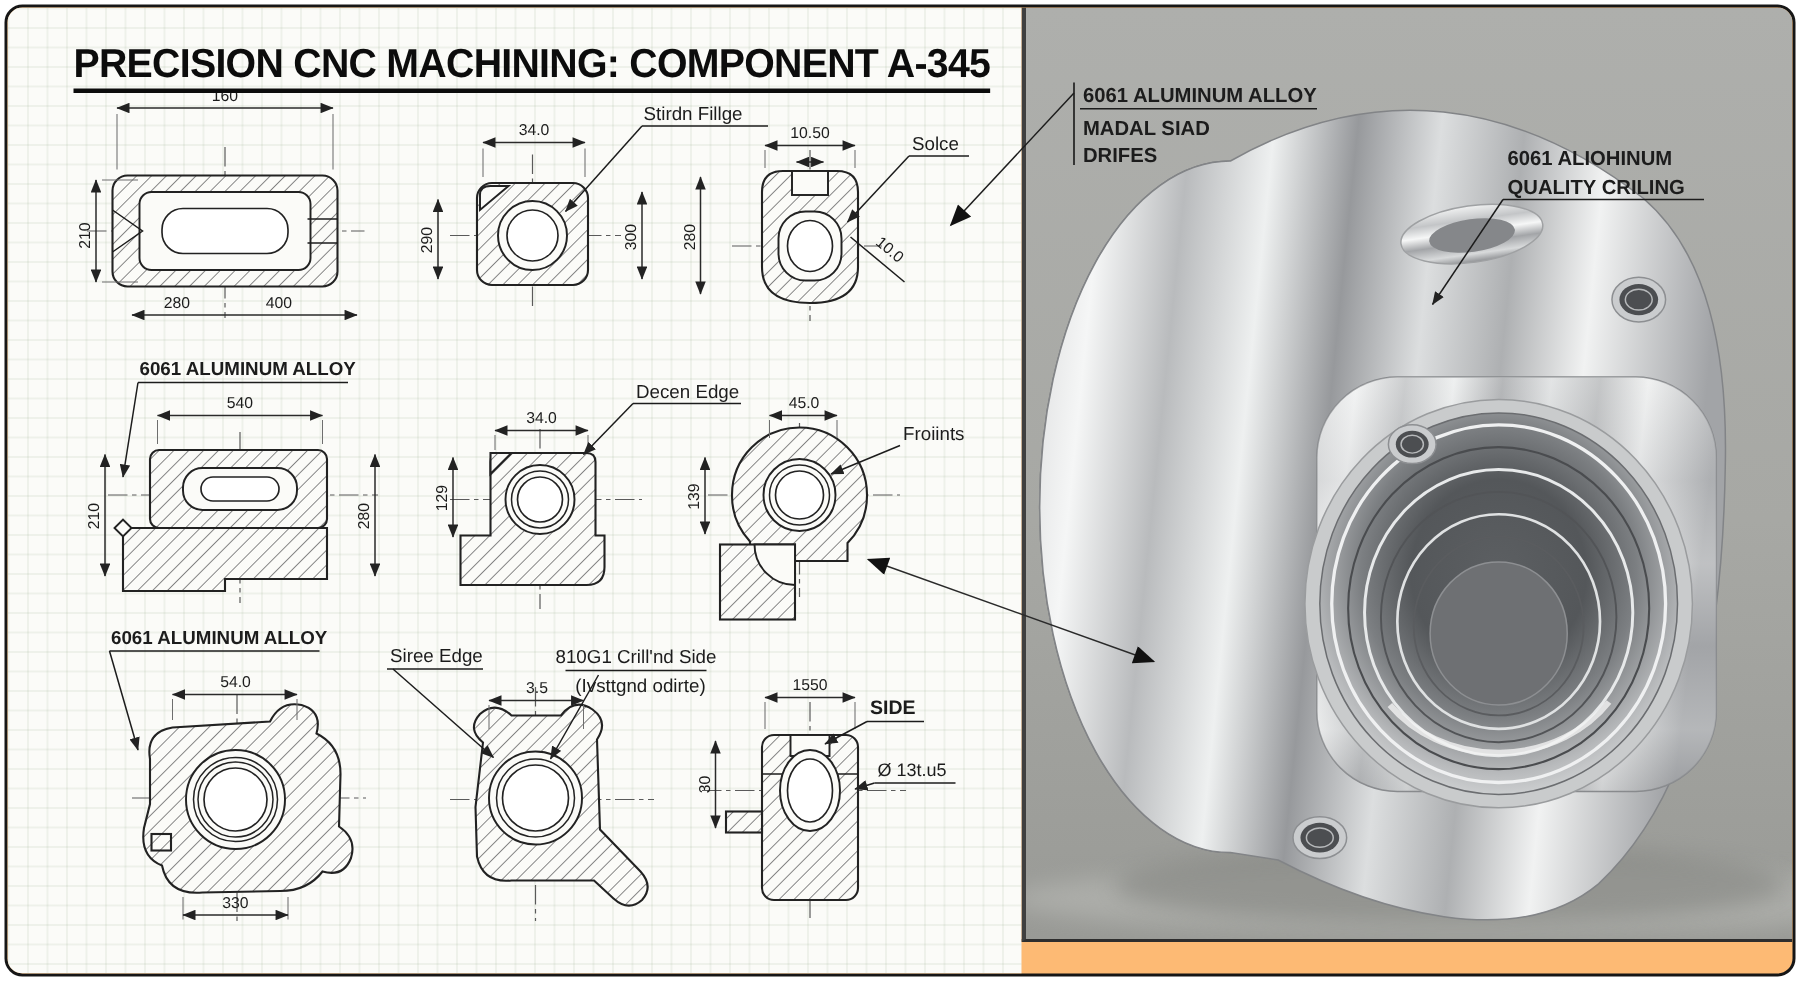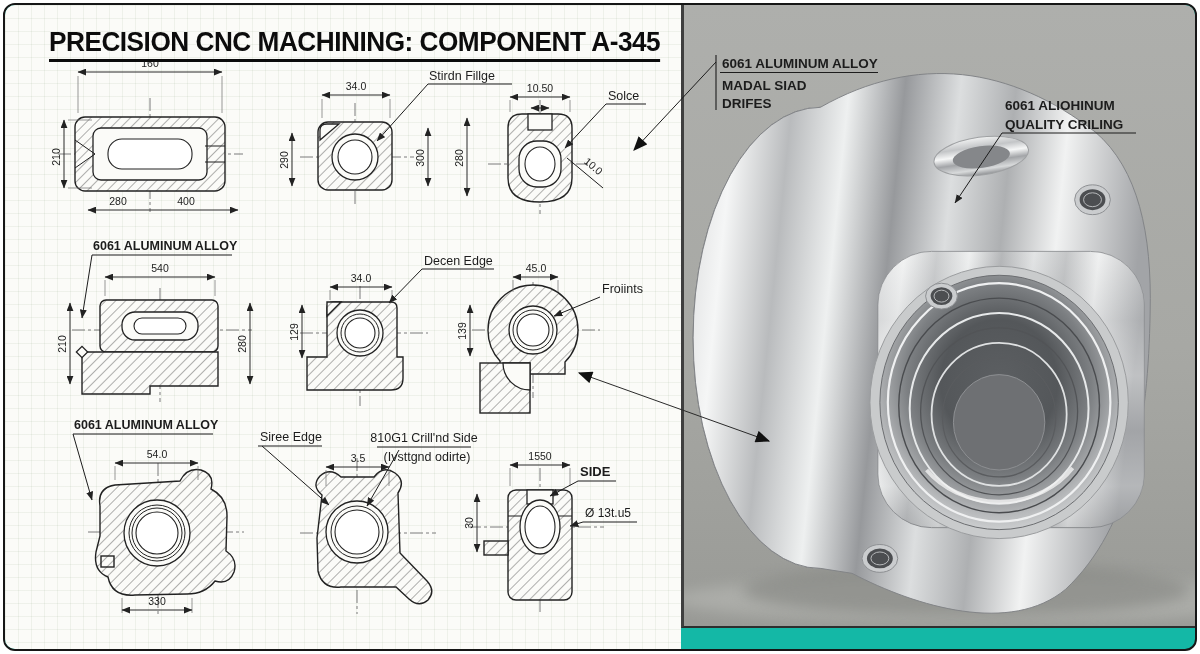--- a/index.html
+++ b/index.html
@@ -1,19 +1,19 @@
 <!DOCTYPE html>
 <html><head>
 <meta charset="utf-8">
 <style>
   html,body{margin:0;padding:0;background:#fff;}
   .stage{position:relative;width:1200px;height:654px;background:#fff;overflow:hidden;
          font-family:"Liberation Sans",sans-serif;}
   .frame{position:absolute;inset:3px;border:2.5px solid #161616;border-radius:12px;
-         background:#14b8a6;overflow:hidden;}
+         background:#fdba74;overflow:hidden;}
   .left-panel{position:absolute;left:0;top:0;bottom:0;width:676px;
     background-color:#fbfbf8;
     background-image:linear-gradient(rgba(150,170,140,.13) 1px,transparent 1px),
                      linear-gradient(90deg,rgba(150,170,140,.13) 1px,transparent 1px);
     background-size:13px 13px;}
   .right-panel{position:absolute;left:676px;top:0;right:0;bottom:21px;
     background:linear-gradient(180deg,#aeafac 0%,#a7a8a4 55%,#999a96 100%);
     border-left:3px solid #3f3f3f;border-bottom:2.5px solid #2e2e2e;
     border-radius:0 9px 0 0;overflow:hidden;}
   .right-panel svg{display:block;width:100%;height:100%;}

